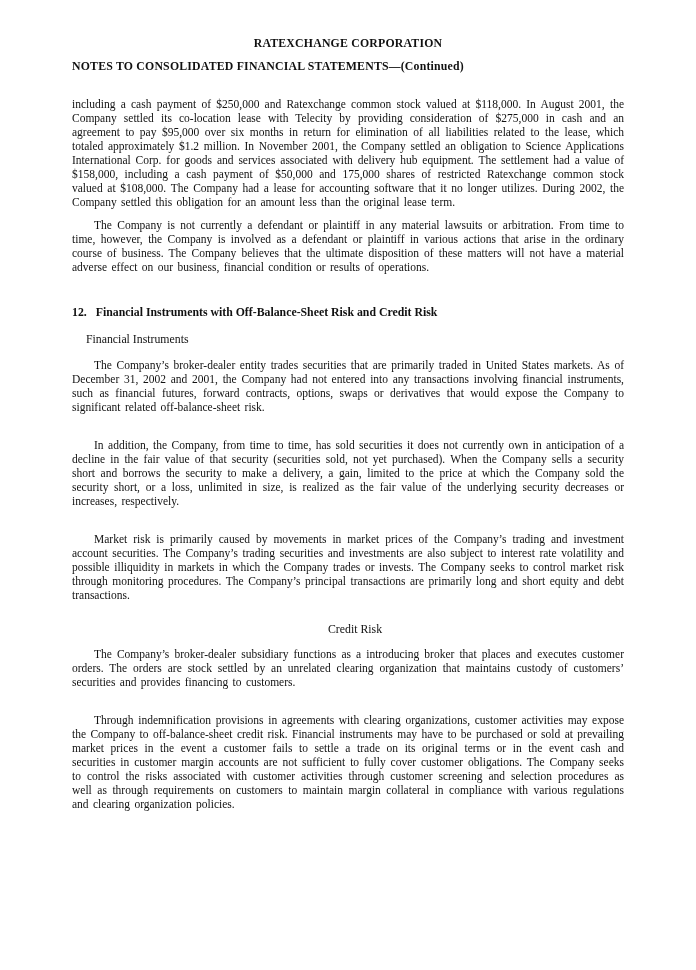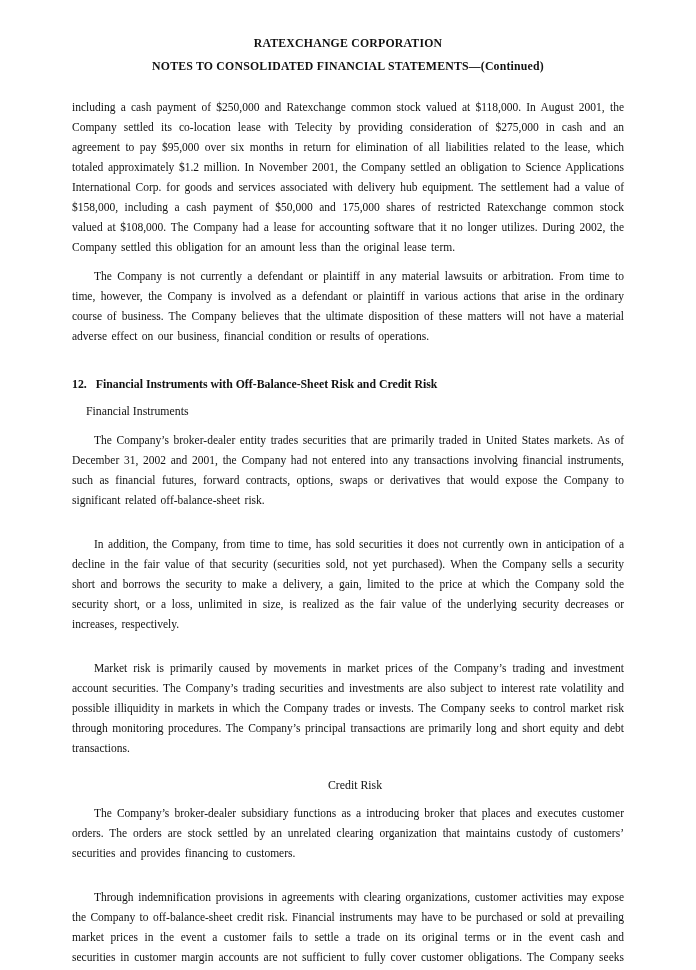--- a/index.html
+++ b/index.html
@@ -21,31 +21,31 @@
     overflow: hidden;
   }
   .doc-title {
     text-align: center;
     font-weight: bold;
     font-size: 11.8px;
     margin: 0 0 8px 0;
     letter-spacing: 0.2px;
   }
   .doc-subtitle {
-    text-align: center;
+    text-align: left;
     font-weight: bold;
     font-size: 11.8px;
     margin: 0 0 23px 0;
     letter-spacing: 0.2px;
   }
   p.body-para {
     margin: 9px 0 0 0;
     text-align: justify;
     text-indent: 22px;
-    line-height: 20px;
+    line-height: 14px;
     word-spacing: 1.5px;
   }
   p.body-para.continuation {
     text-indent: 0;
   }
   p.gap-lg {
     margin-top: 24px;
   }
   .section-heading {
     font-weight: bold;

